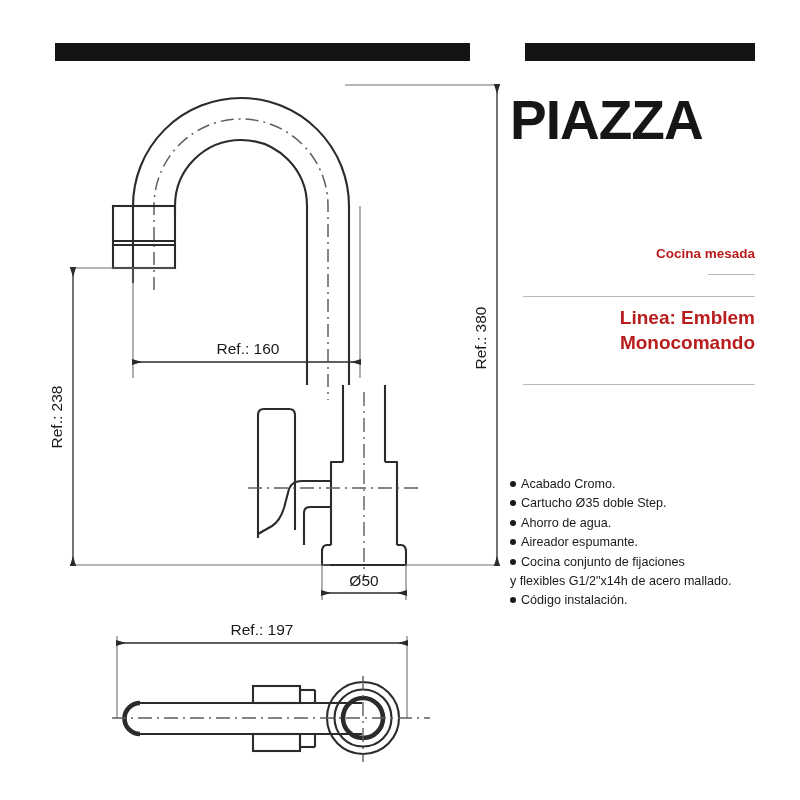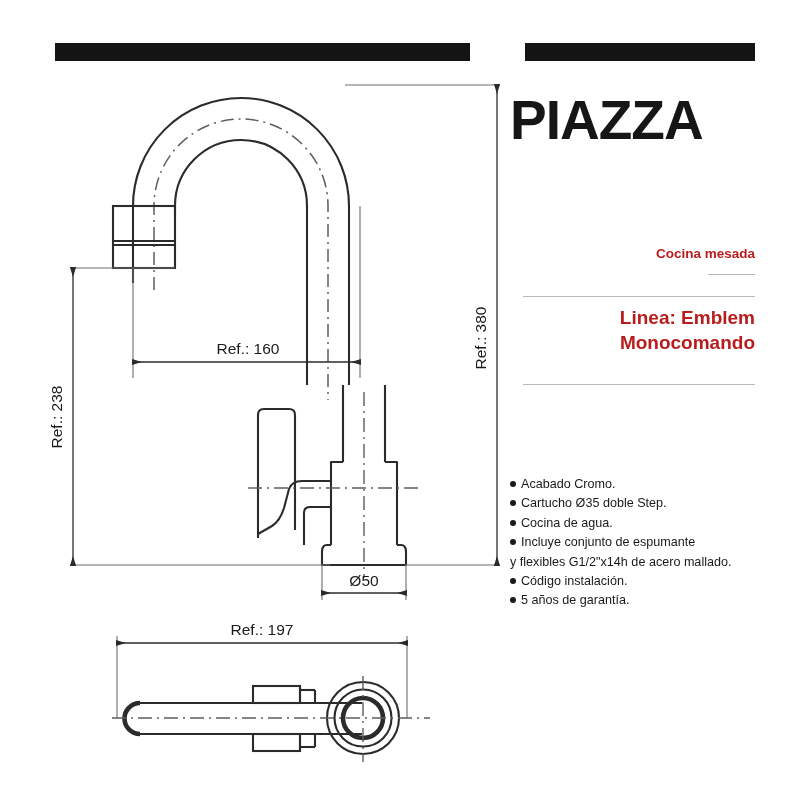--- a/index.html
+++ b/index.html
@@ -244,20 +244,20 @@
     <div id="spec-lines" class="spec-block">
       <div>Linea: Emblem</div>
       <div>Monocomando</div>
     </div>
 
     <div id="rule-2" class="rule"></div>
 
     <div id="features">
         <div class="feat"><span class="dot"></span><span>Acabado Cromo.</span></div>
         <div class="feat"><span class="dot"></span><span>Cartucho Ø35 doble Step.</span></div>
-        <div class="feat"><span class="dot"></span><span>Cocina de agua.</span></div>
-        <div class="feat"><span class="dot"></span><span>Incluye conjunto de espumante</span></div>
+        <div class="feat"><span class="dot"></span><span>Ahorro de agua.</span></div>
+        <div class="feat"><span class="dot"></span><span>Aireador espumante.</span></div>
+        <div class="feat"><span class="dot"></span><span>Cocina conjunto de fijaciones</span></div>
         <div class="feat cont">y flexibles G1/2"x14h de acero mallado.</div>
         <div class="feat"><span class="dot"></span><span>Código instalación.</span></div>
-        <div class="feat"><span class="dot"></span><span>5 años de garantía.</span></div>
       </div>
   </div>
 </div>
 
 </body></html>

